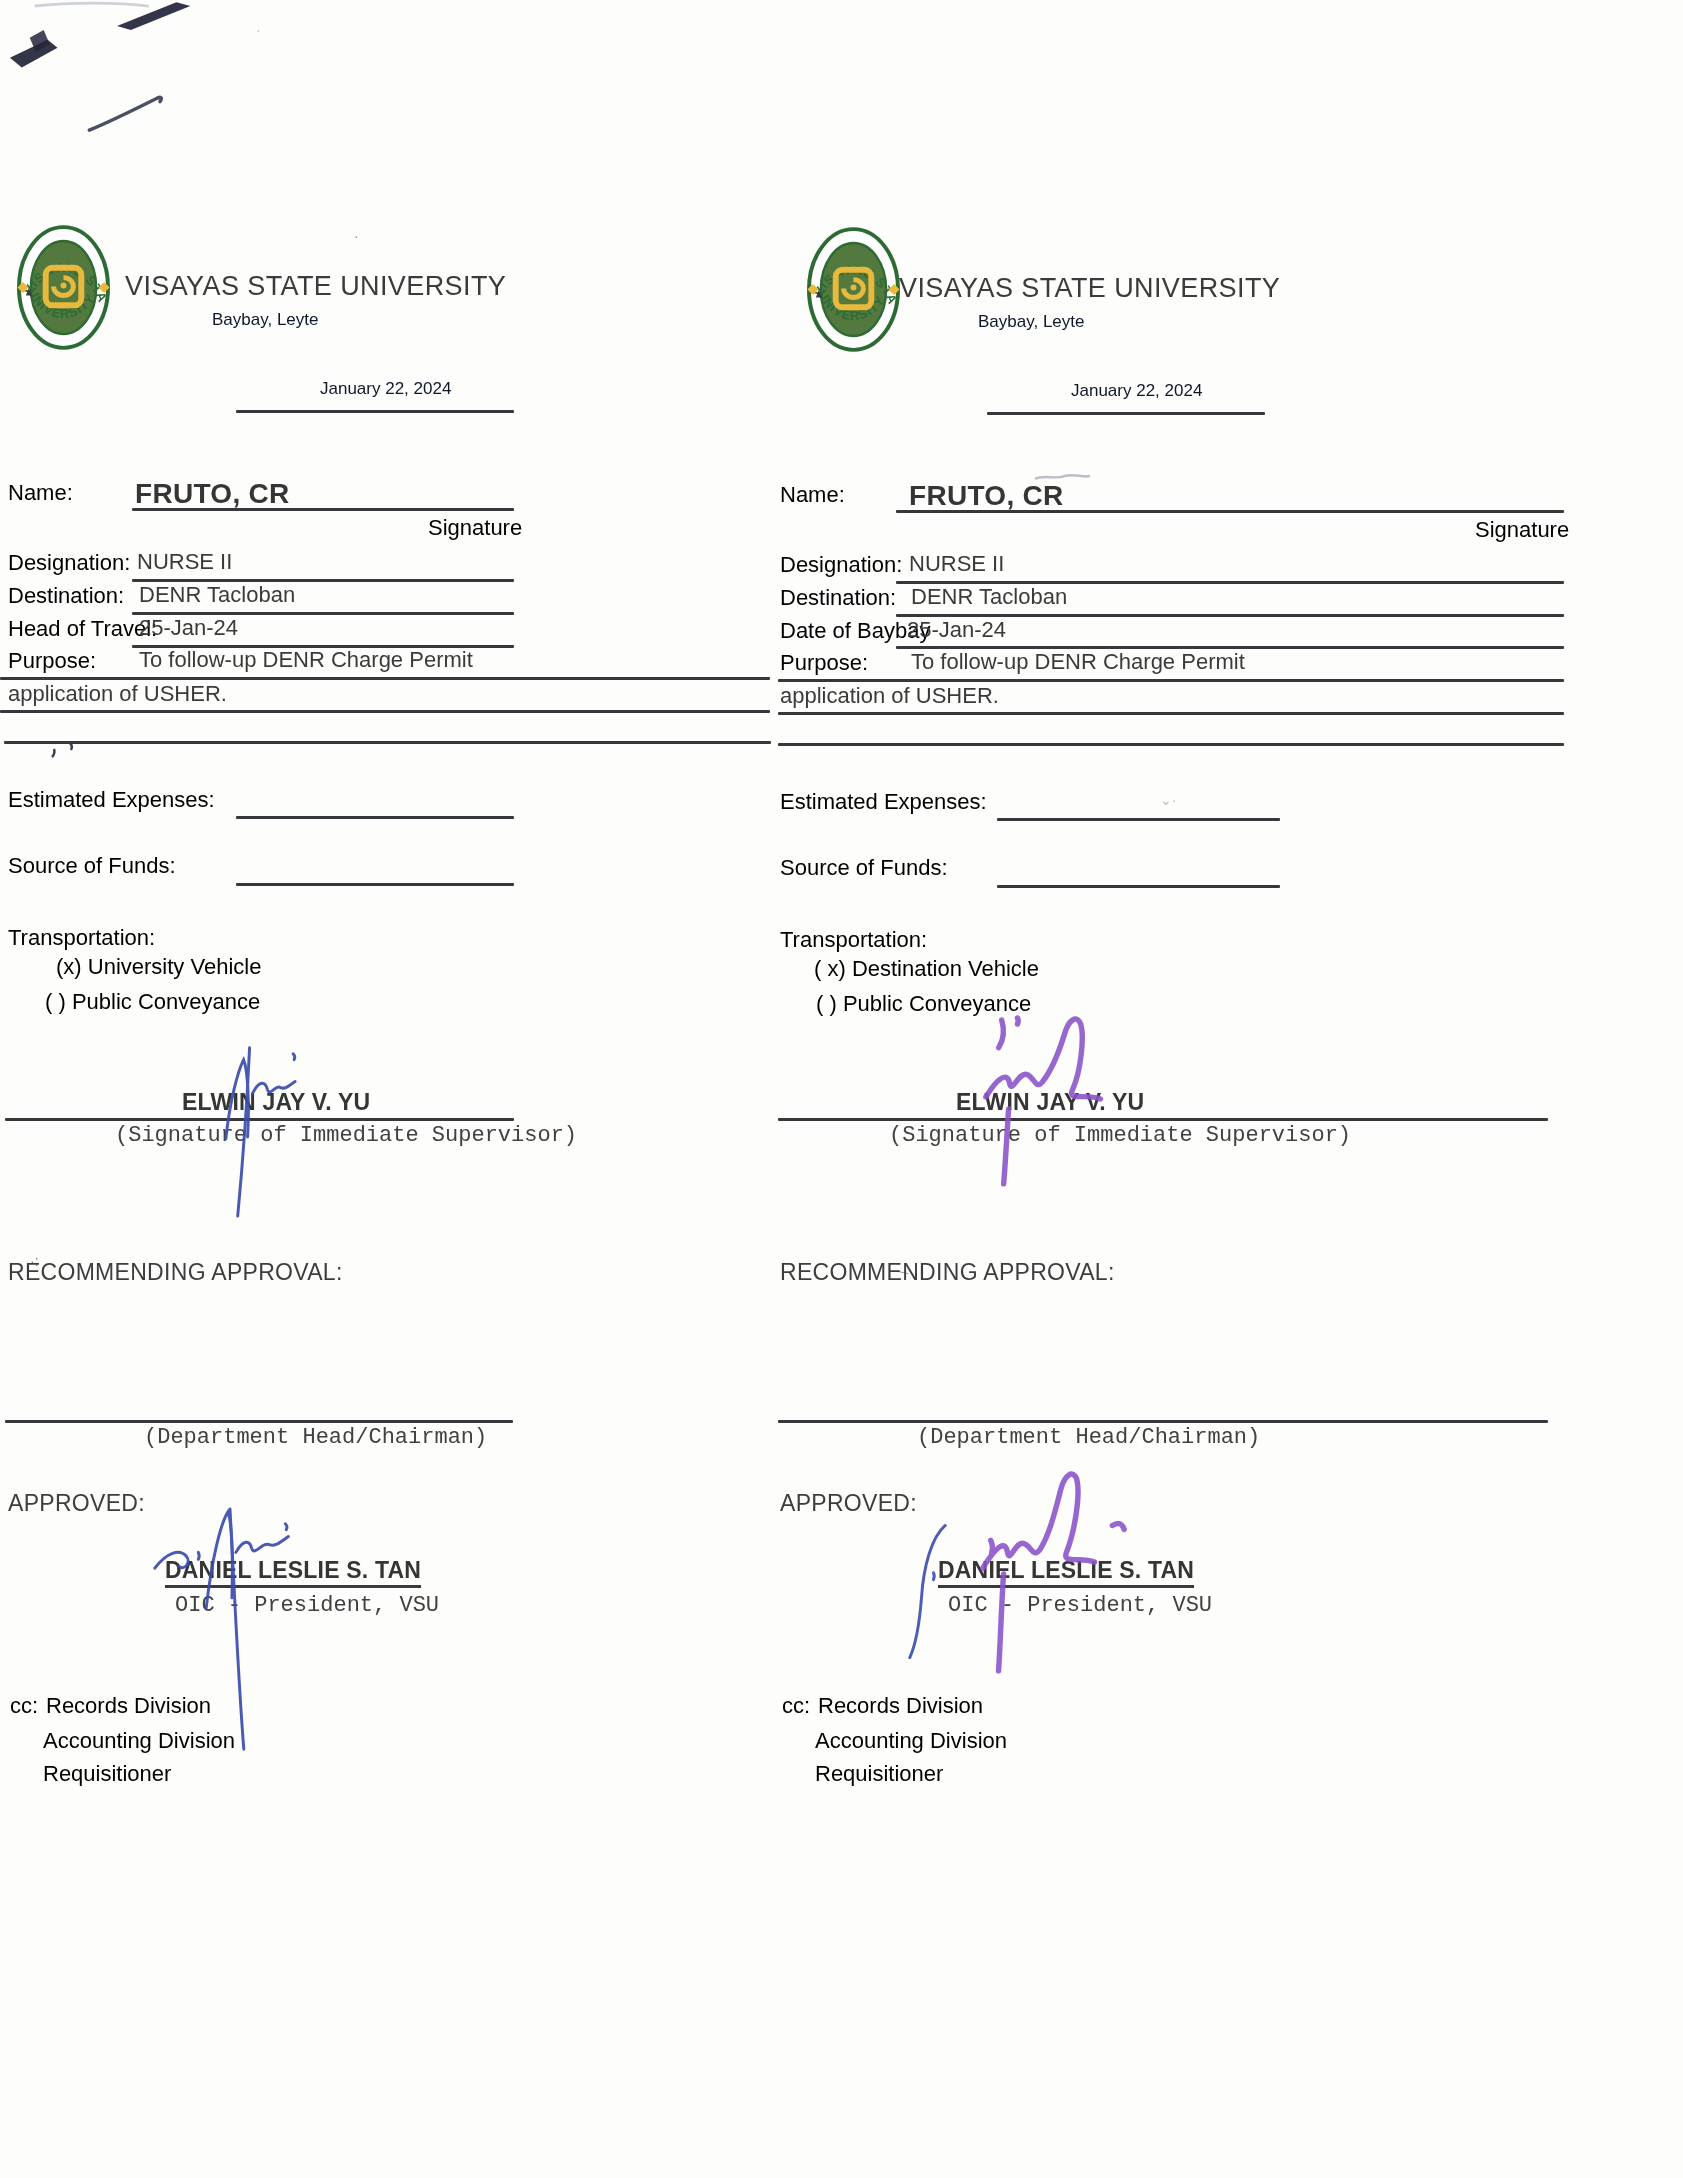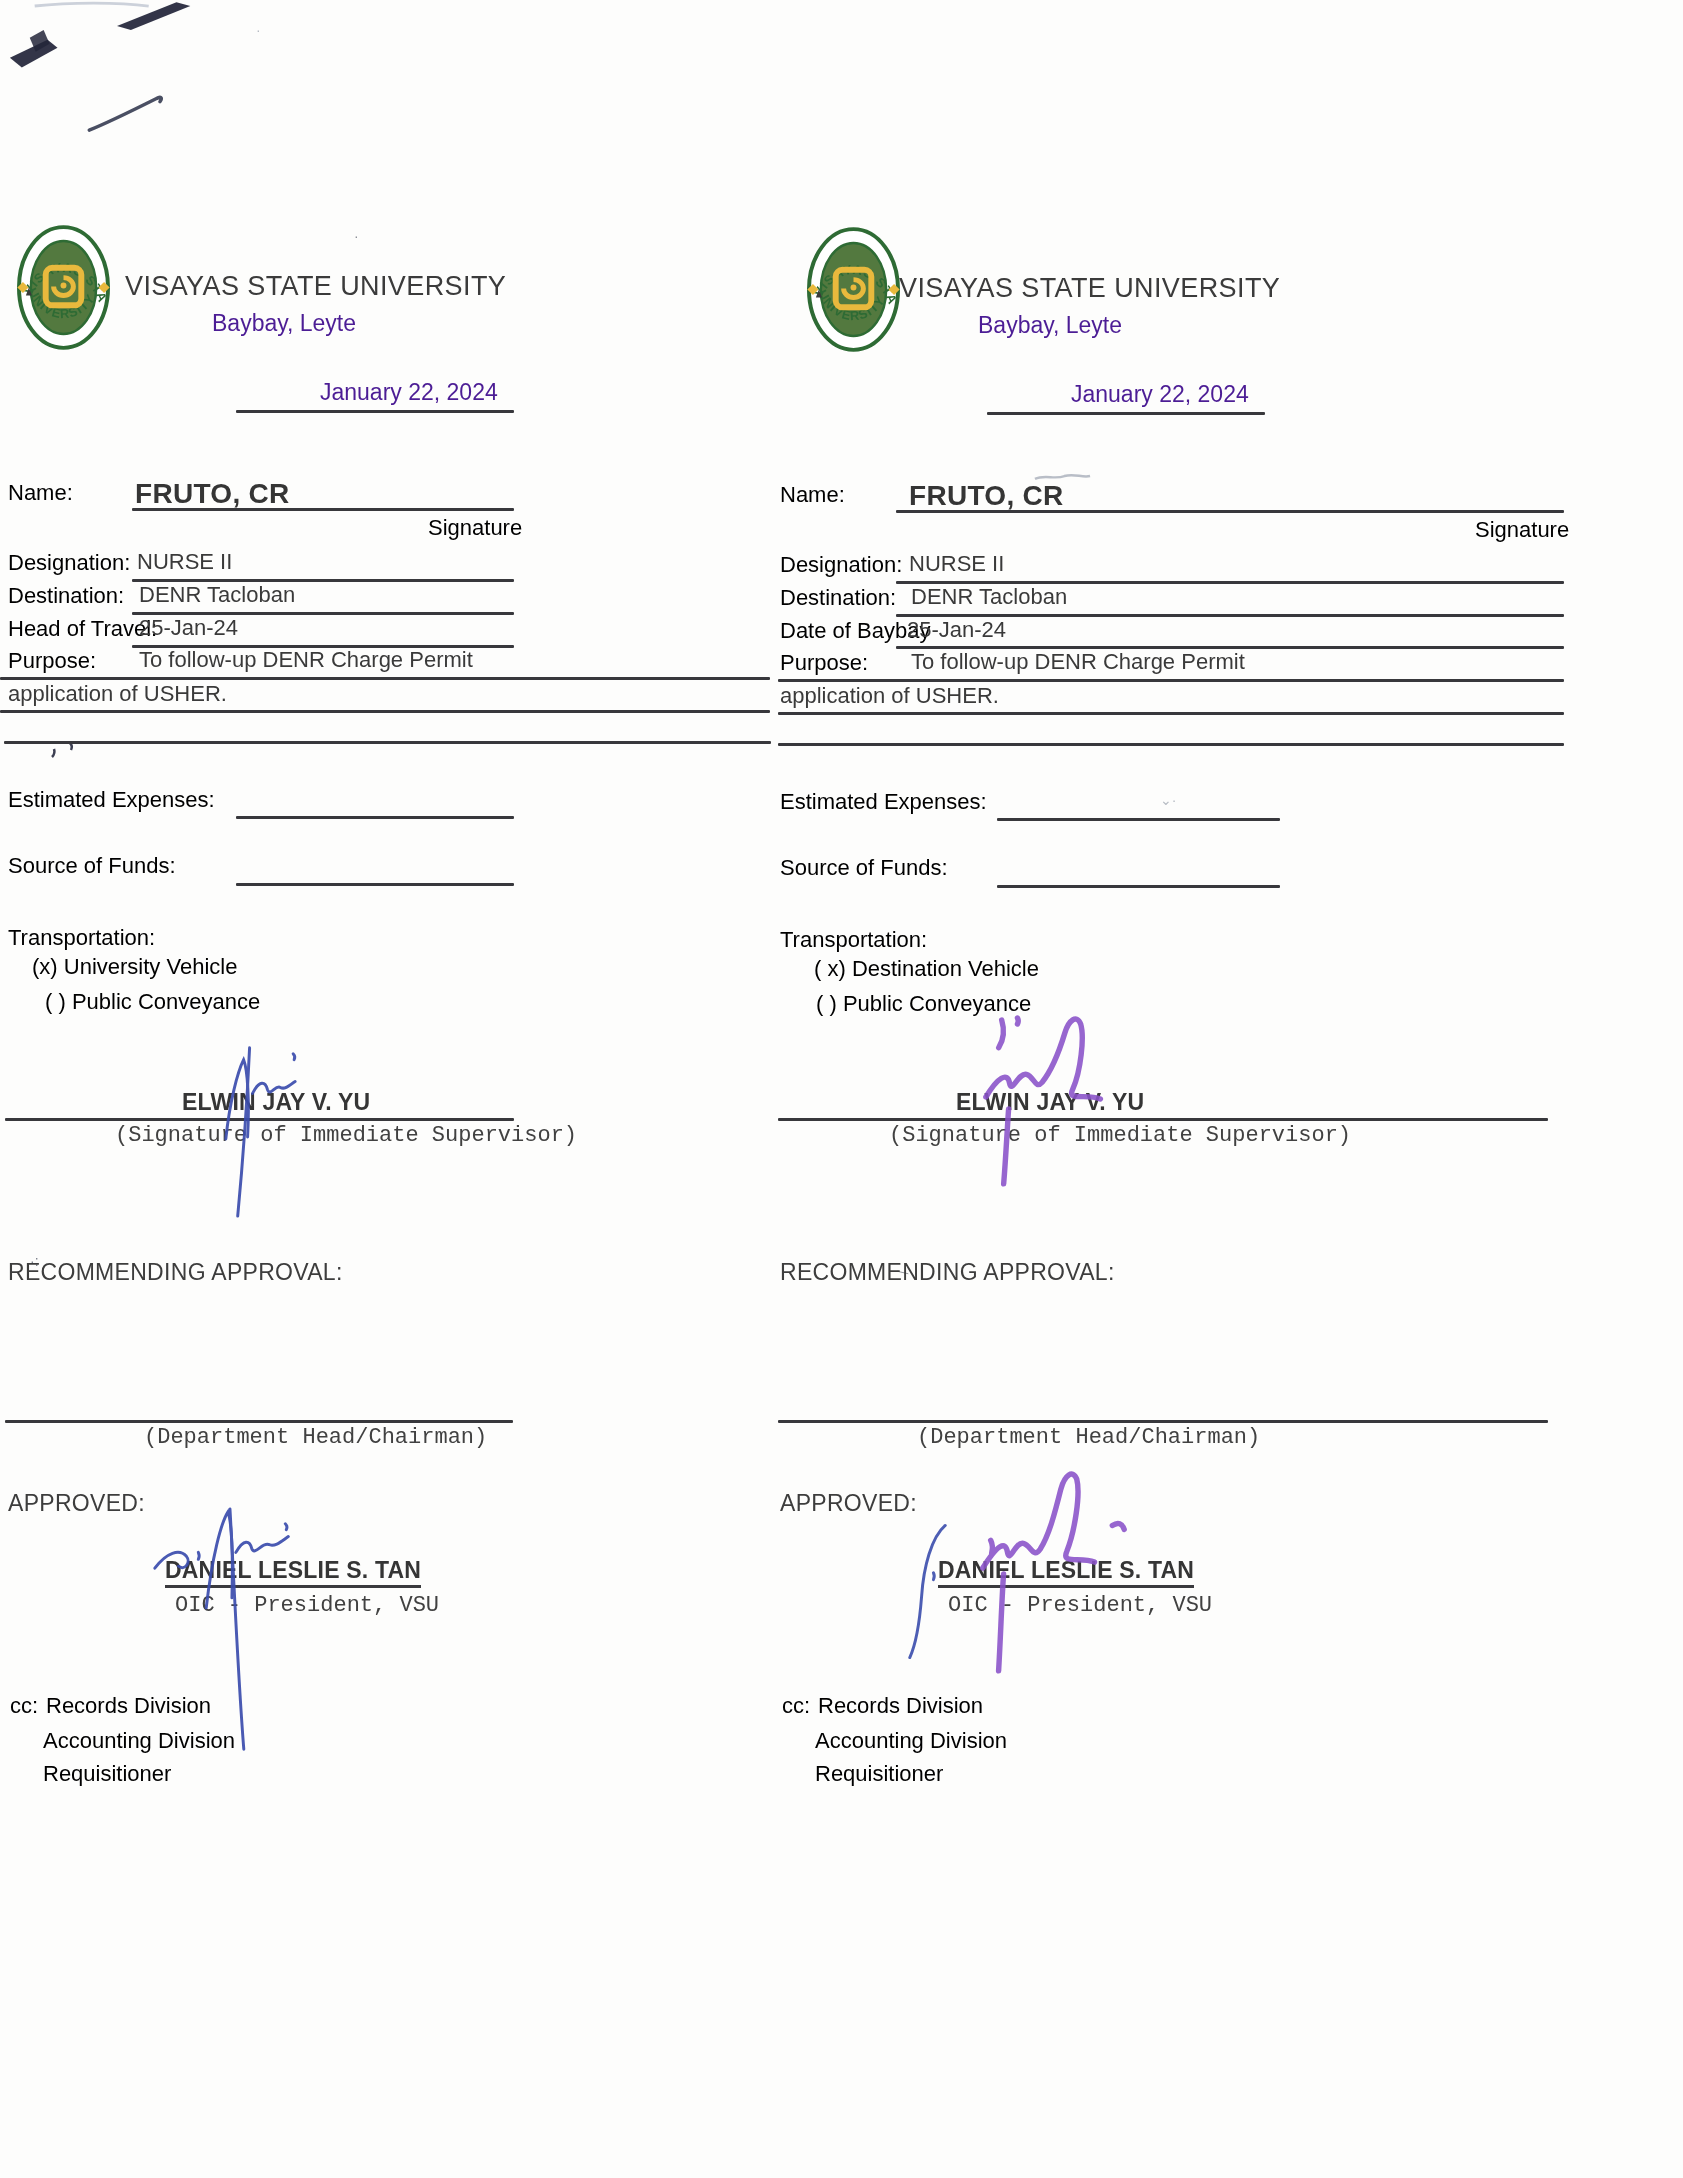--- a/index.html
+++ b/index.html
@@ -9,21 +9,21 @@
     font-family:"Liberation Sans","DejaVu Sans",sans-serif;
     color:#3f3f3f;
     overflow:hidden;
   }
   .page{position:absolute;left:0;top:0;width:1683px;height:2178px;}
   .abs{position:absolute;white-space:nowrap;}
   .lbl{font-size:22px;color:#000000;}
   .val{font-size:22px;color:#3a3a3a;}
   .valb{font-size:28px;font-weight:bold;color:#353535;letter-spacing:0.3px;}
   .h1{font-size:27px;font-weight:normal;color:#3b3b3b;letter-spacing:0.4px;}
-  .h2{font-size:23px;color:#4c1d95;}
+  .h2{font-size:17px;color:#0f172a;}
   .cap{font-size:22px;color:#414141;font-family:Liberation Mono, monospace;}
   .secthead{font-size:23px;color:#3d3d3d;letter-spacing:0.3px;}
   .nameb{font-size:23px;font-weight:bold;color:#353535;letter-spacing:0.2px;}
   .rule{position:absolute;height:3px;background:#38383c;border-radius:1px;}
   .underlined{border-bottom:3px solid #3a3a3e;padding-bottom:2px;}
   .ink-svg{position:absolute;pointer-events:none;}
   .artifact{position:absolute;}
   .smudge{color:#b7bcc4;font-size:14px;}
 </style>
 </head>
@@ -104,21 +104,21 @@
   <div class="rule" style="left:0px;top:710px;width:770px;"></div>
   <div class="rule" style="left:4px;top:741px;width:767px;"></div>
 
   <div class="abs lbl" style="left:8px;top:787px;">Estimated Expenses:</div>
   <div class="rule" style="left:236px;top:816px;width:278px;"></div>
 
   <div class="abs lbl" style="left:8px;top:853px;">Source of Funds:</div>
   <div class="rule" style="left:236px;top:883px;width:278px;"></div>
 
   <div class="abs lbl" style="left:8px;top:925px;">Transportation:</div>
-  <div class="abs lbl" style="left:32px;top:954px;">(x)  University Vehicle</div>
+  <div class="abs lbl" style="left:56px;top:954px;">(x)  University Vehicle</div>
   <div class="abs lbl" style="left:45px;top:989px;">( )   Public Conveyance</div>
 
   <div class="abs nameb" style="left:182px;top:1089px;">ELWIN JAY V. YU</div>
   <div class="rule" style="left:5px;top:1118px;width:509px;"></div>
   <div class="abs cap" style="left:115px;top:1123px;">(Signature of Immediate Supervisor)</div>
 
   <svg class="ink-svg" style="left:198px;top:1030px;" width="119" height="198" viewBox="0 0 120 200">
     <g stroke="#3b4dad" stroke-width="3" fill="none" stroke-linecap="round" opacity="0.92">
       <path d="M28 110 C 32 72, 40 42, 46 30 C 50 40, 52 72, 50 108"></path>
       <path d="M52 18 C 50 62, 46 124, 40 188"></path>

